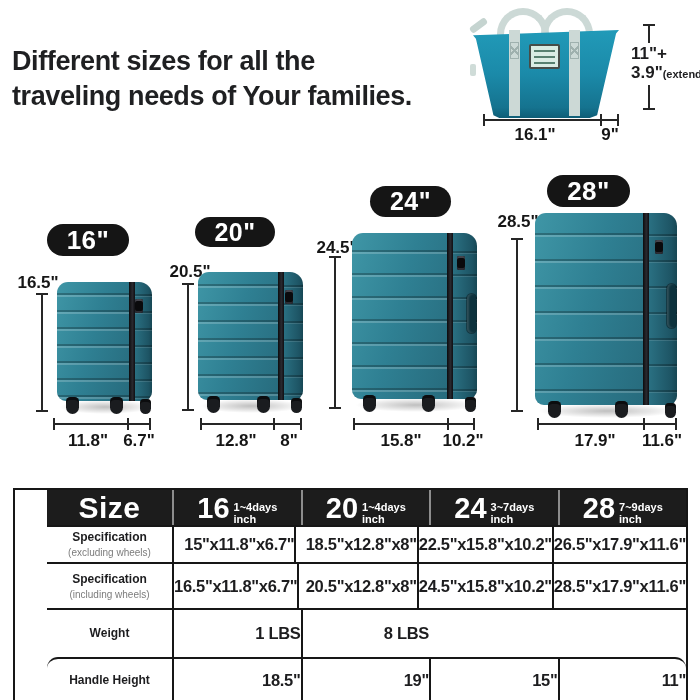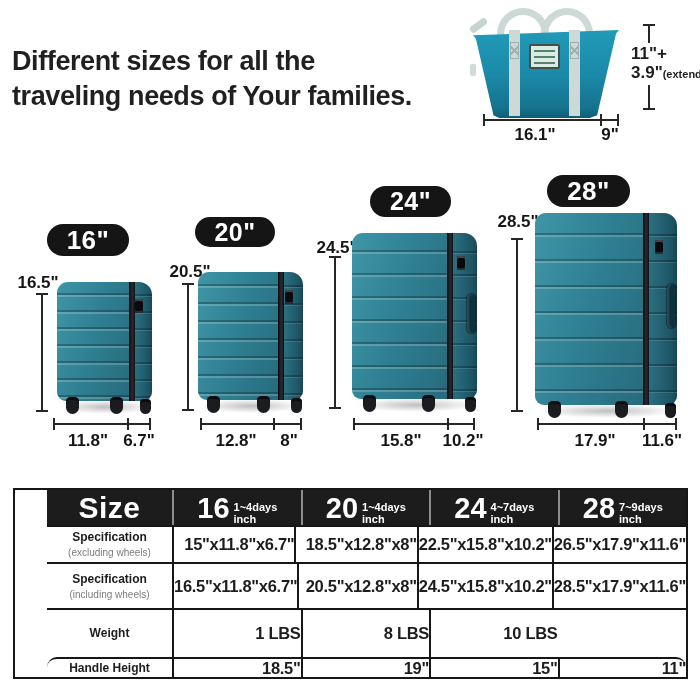--- a/index.html
+++ b/index.html
@@ -130,21 +130,21 @@
   .tbody-row + .tbody-row, .thead + .tbody-row { border-top:2px solid #161616; }
   .thead { background:#1c1c1c; color:#fff; height:35px; }
   .thead > div + div { border-left:2px solid #8d8d8d; }
   .thead .size-th { font-size:30px; font-weight:800; letter-spacing:0.5px; }
   .thead .col-th { flex-direction:row; gap:4px; }
   .thead .hnum { font-size:29px; font-weight:800; }
   .thead .hsm { display:flex; flex-direction:column; font-size:11px; line-height:11.5px; font-weight:700; text-align:left; margin-top:1px; }
   .tbody-row .rlabel { font-size:12px; font-weight:700; line-height:17px; }
   .tbody-row .rsub { font-size:10px; font-weight:400; color:#7c7c7c; line-height:14px; }
   .tbody-row .val { font-size:16.5px; font-weight:700; letter-spacing:-0.3px; white-space:nowrap; }
-  .r1 { height:37px; } .r2 { height:46px; } .r3 { height:49px; } .r4 { height:20px;border-radius:11px; }
+  .r1 { height:37px; } .r2 { height:46px; } .r3 { height:49px; } .r4 { height:44px;border-radius:11px; }
 </style>
 </head>
 <body>
 
 <div class="canvas">
 
   <div class="title">
     <div>Different sizes for all the</div>
     <div>traveling needs of Your families.</div>
   </div>
@@ -270,21 +270,21 @@
       <div class="col-th">
         <span class="hnum">20</span>
         <span class="hsm">
             <span>1~4days</span>
             <span>inch</span>
           </span>
       </div>
       <div class="col-th">
         <span class="hnum">24</span>
         <span class="hsm">
-            <span>4~7days</span>
+            <span>3~7days</span>
             <span>inch</span>
           </span>
       </div>
       <div class="col-th">
         <span class="hnum">28</span>
         <span class="hsm">
             <span>7~9days</span>
             <span>inch</span>
           </span>
       </div>
@@ -311,21 +311,20 @@
       <div class="val">24.5"x15.8"x10.2"</div>
       <div class="val">28.5"x17.9"x11.6"</div>
     </div>
 
     <div class="trow tbody-row r3">
       <div>
         <div class="rlabel">Weight</div>
       </div>
       <div class="val">1 LBS</div>
       <div class="val">8 LBS</div>
-      <div class="val">10 LBS</div>
     </div>
 
     <div class="trow tbody-row r4">
       <div>
         <div class="rlabel">Handle Height</div>
       </div>
       <div class="val">18.5"</div>
       <div class="val">19"</div>
       <div class="val">15"</div>
       <div class="val">11"</div>

